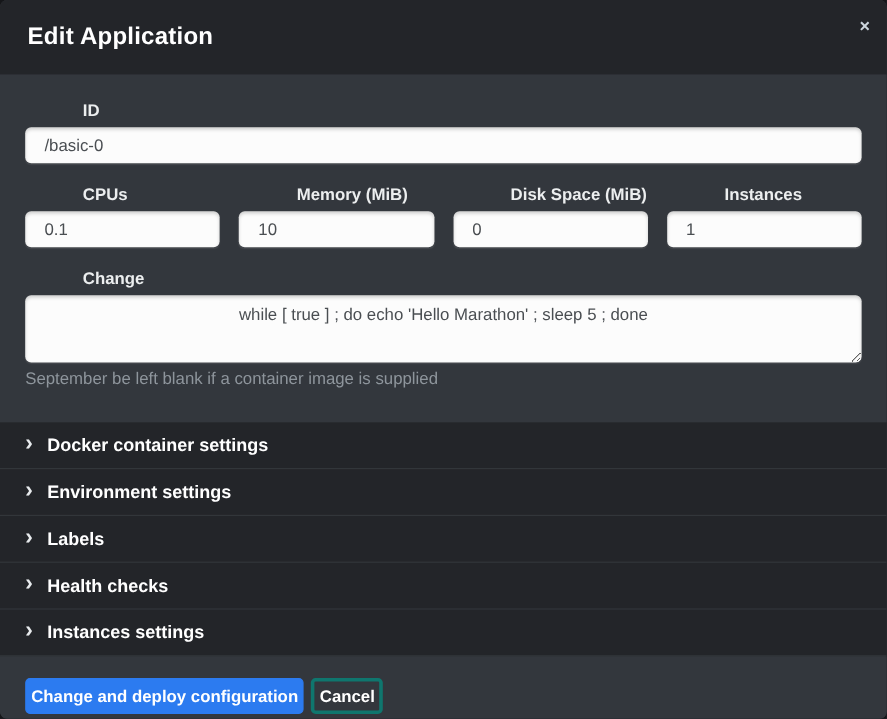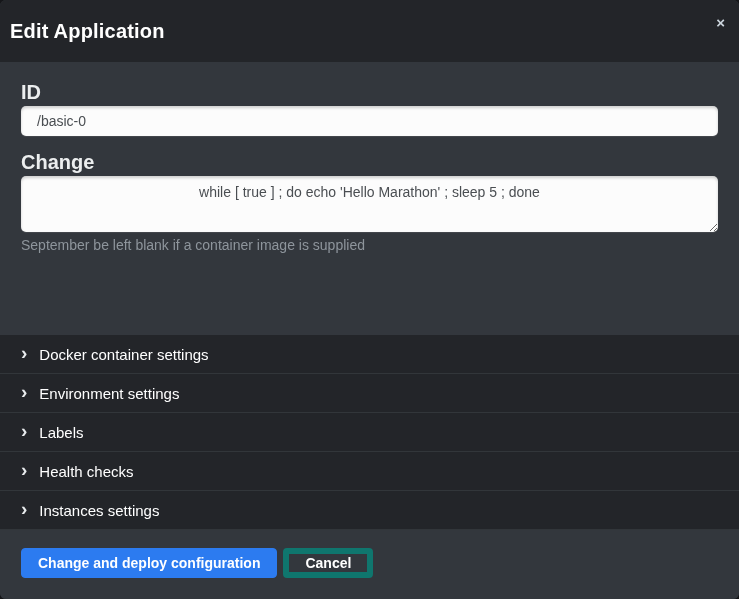--- a/index.html
+++ b/index.html
@@ -13,43 +13,43 @@
     width: 739px; height: 599px;
     display: flex; flex-direction: column;
     border-radius: 6px; overflow: hidden;
     background: #33373d;
   }
   
   .modal-header {
     flex: 0 0 62px;
     background: #232529;
     display: flex; align-items: center;
-    padding: 0 10px;
+    padding: 0 23px;
     position: relative;
   }
   .modal-title {
     color: #ffffff; font-size: 20px; font-weight: 700; letter-spacing: .2px;
   }
   .close-btn {
     position: absolute; top: 15px; right: 14px;
     background: none; border: none; cursor: pointer;
     color: #ccd5dd; font-size: 15px; font-weight: 700;
     line-height: 1; font-family: "Liberation Sans", sans-serif;
   }
   
   .modal-body {
     flex: 0 0 273px;
     background: #33373d;
     padding: 22px 21px 10px 21px;
   }
   .form-group { margin-bottom: 18px; }
   .form-label {
     display: block;
-    color: #eceeef; font-size: 20px; font-weight: 700;
-    line-height: 16px; margin-bottom: 6px;
+    color: #eceeef; font-size: 14px; font-weight: 700;
+    line-height: 16px; margin-bottom: 6px; margin-left: 48px;
   }
   .text-input {
     display: block; width: 100%; height: 30px;
     background: #fcfcfc; color: #4a4e52;
     border: none; border-radius: 5px;
     font-family: "Liberation Sans", sans-serif; font-size: 14px;
     padding: 0 16px;
     box-shadow: inset 0 2px 3px rgba(0,0,0,.18), 0 1px 1px rgba(255,255,255,.09);
     outline: none;
   }
@@ -74,57 +74,75 @@
     display: flex; align-items: center;
     padding: 0 21px;
     border-bottom: 1px solid #32363a;
     cursor: pointer;
   }
   .accordion-row:last-child { border-bottom: 1px solid #32363a; }
   .chevron {
     color: #e8ebed; font-size: 19px; font-weight: 700; line-height: 1;
     margin-right: 12px; margin-top: -3px;
   }
-  .accordion-label { color: #ffffff; font-size: 15px; font-weight: 400; }
+  .accordion-label { color: #ffffff; font-size: 15px; font-weight: 700; }
   
   .modal-footer {
     flex: 1 1 auto;
     background: #33373d;
     padding: 18px 21px;
     display: flex; gap: 6px; align-items: flex-start;
   }
   .btn {
     height: 30px;
     border-radius: 4px;
     font-family: "Liberation Sans", sans-serif;
     font-size: 14px; font-weight: 700;
     cursor: pointer;
     display: inline-flex; align-items: center;
-    padding: 0 16px;
+    padding: 0 4px;
   }
   .btn-primary { background: #2c7bf0; color: #ffffff; border: 1px solid #2c7bf0; }
-  .btn-default { background: transparent; color: #ffffff; border: 6px solid #0f766e; }
+  .btn-default { background: transparent; color: #ffffff; border: 3px solid #0f766e; }
 </style>
 </head>
 <body>
 
 <div class="modal">
 
   <div class="modal-header">
     <h2 class="modal-title">Edit Application</h2>
     <button class="close-btn">×</button>
   </div>
 
   <div class="modal-body">
 
     <div class="form-group">
       <label class="form-label">ID</label>
       <input class="text-input" type="text" value="/basic-0" style="">
     </div>
 
+    <div class="form-row">
+      <div class="form-col">
+        <label class="form-label">CPUs</label>
+        <input class="text-input" type="text" value="0.1" style="">
+      </div>
+      <div class="form-col">
+        <label class="form-label">Memory (MiB)</label>
+        <input class="text-input" type="text" value="10" style="">
+      </div>
+      <div class="form-col">
+        <label class="form-label">Disk Space (MiB)</label>
+        <input class="text-input" type="text" value="0" style="">
+      </div>
+      <div class="form-col">
+        <label class="form-label">Instances</label>
+        <input class="text-input" type="text" value="1" style="">
+      </div>
+    </div>
 
     <div class="form-group">
       <label class="form-label">Change</label>
       <textarea class="command-textarea" style="">while [ true ] ; do echo 'Hello Marathon' ; sleep 5 ; done</textarea>
       <div class="help-text">September be left blank if a container image is supplied</div>
     </div>
 
   </div>
 
   <div class="accordion">

